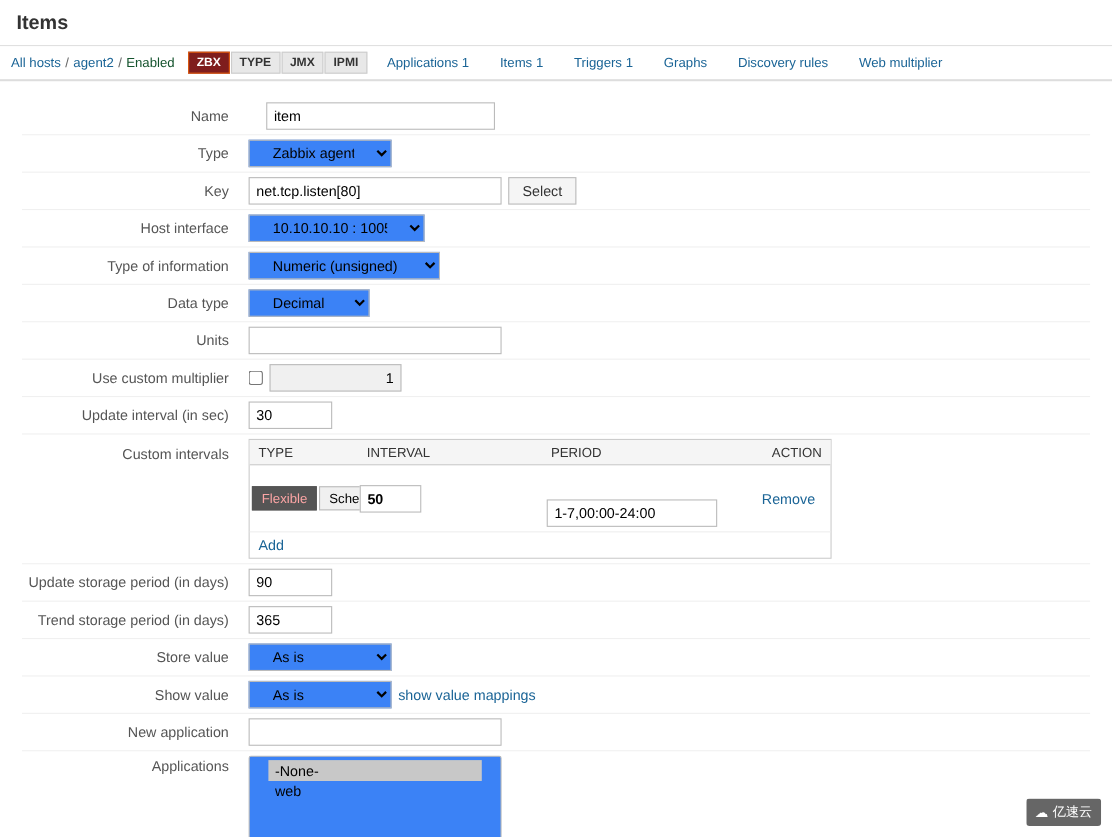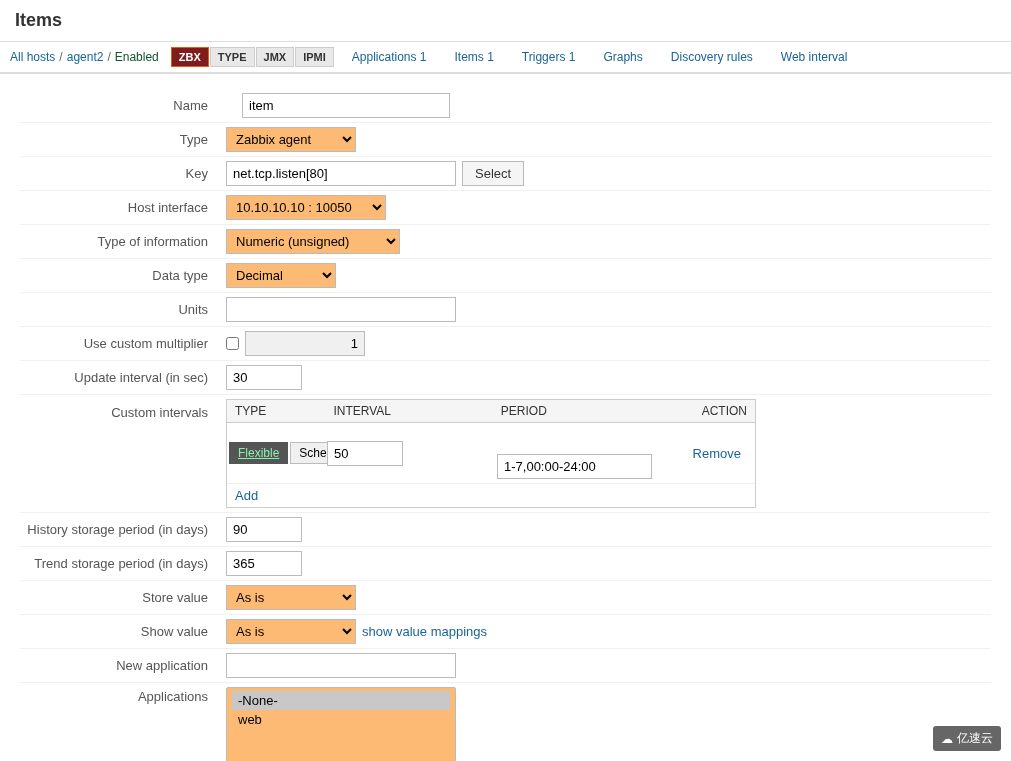--- a/index.html
+++ b/index.html
@@ -113,23 +113,23 @@
 
     input[type="text"] {
       border: 1px solid #bbb;
       padding: 4px 6px;
       font-size: 13px;
       outline: none;
     }
 
     select {
       border: 1px solid #bbb;
-      padding: 3px 5px;
-      font-size: 13px;
-      background: #fdba74;
+      padding: 3px 17px;
+      font-size: 13px;
+      background: #3b82f6;
       cursor: pointer;
     }
 
     .btn {
       padding: 4px 12px;
       font-size: 13px;
       border: 1px solid #bbb;
       background: #f5f5f5;
       cursor: pointer;
       color: #333;
@@ -171,23 +171,22 @@
     .type-btn {
       padding: 3px 8px;
       font-size: 12px;
       border: 1px solid #bbb;
       cursor: pointer;
       background: #f0f0f0;
     }
 
     .type-btn.active {
       background: #555;
-      color: #86efac;
+      color: #fca5a5;
       border-color: #555;
-      text-decoration: underline;
     }
 
     .ci-add {
       padding: 4px 8px;
     }
 
     .ci-add a {
       color: #1a6496;
       text-decoration: none;
       font-size: 13px;
@@ -277,21 +276,21 @@
     <span class="badge jmx">JMX</span>
     <span class="badge ipmi">IPMI</span>
   </div>
 
   <div class="nav-tabs">
     <a class="nav-tab">Applications 1</a>
     <a class="nav-tab">Items 1</a>
     <a class="nav-tab">Triggers 1</a>
     <a class="nav-tab">Graphs</a>
     <a class="nav-tab">Discovery rules</a>
-    <a class="nav-tab">Web interval</a>
+    <a class="nav-tab">Web multiplier</a>
   </div>
 </div>
 
 <div class="content">
   <table class="form-table">
     <tbody>
         <tr>
       <td class="label">Name</td>
       <td class="field">
         <input type="text" class="input-wide" style="width: 208px; margin-left: 16px;" value="item">
@@ -366,37 +365,37 @@
             <div class="col-interval">INTERVAL</div>
             <div class="col-period">PERIOD</div>
             <div class="col-action">ACTION</div>
           </div>
           <div class="ci-row">
             <div class="col-type">
               <button class="type-btn active">Flexible</button>
               <button class="type-btn">Scheduling</button>
             </div>
             <div class="col-interval">
-              <input type="text" style="width: 76px;" value="50">
+              <input type="text" style="width: 56px; font-weight: bold;" value="50">
             </div>
             <div class="col-period">
               <input type="text" style="width: 155px;" value="1-7,00:00-24:00">
             </div>
             <div class="col-action">
               <a href="#" style="color:#1a6496;text-decoration:none;">Remove</a>
             </div>
           </div>
           <div class="ci-add">
             <a href="#">Add</a>
           </div>
         </div>
       </td>
     </tr>
     <tr>
-      <td class="label">History storage period (in days)</td>
+      <td class="label">Update storage period (in days)</td>
       <td class="field">
         <input type="text" class="input-short" value="90" style="">
       </td>
     </tr>
     <tr>
       <td class="label">Trend storage period (in days)</td>
       <td class="field">
         <input type="text" class="input-short" value="365" style="">
       </td>
     </tr>

